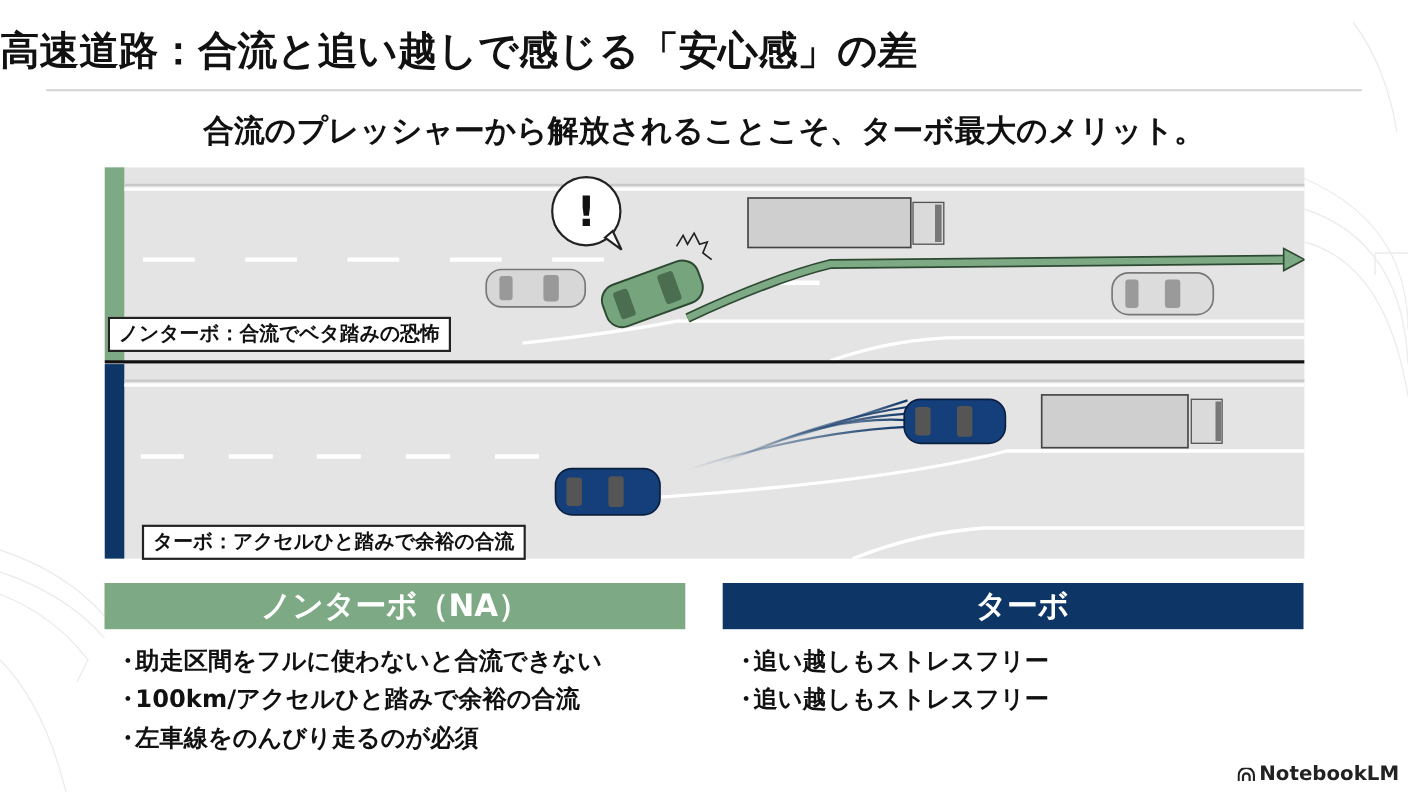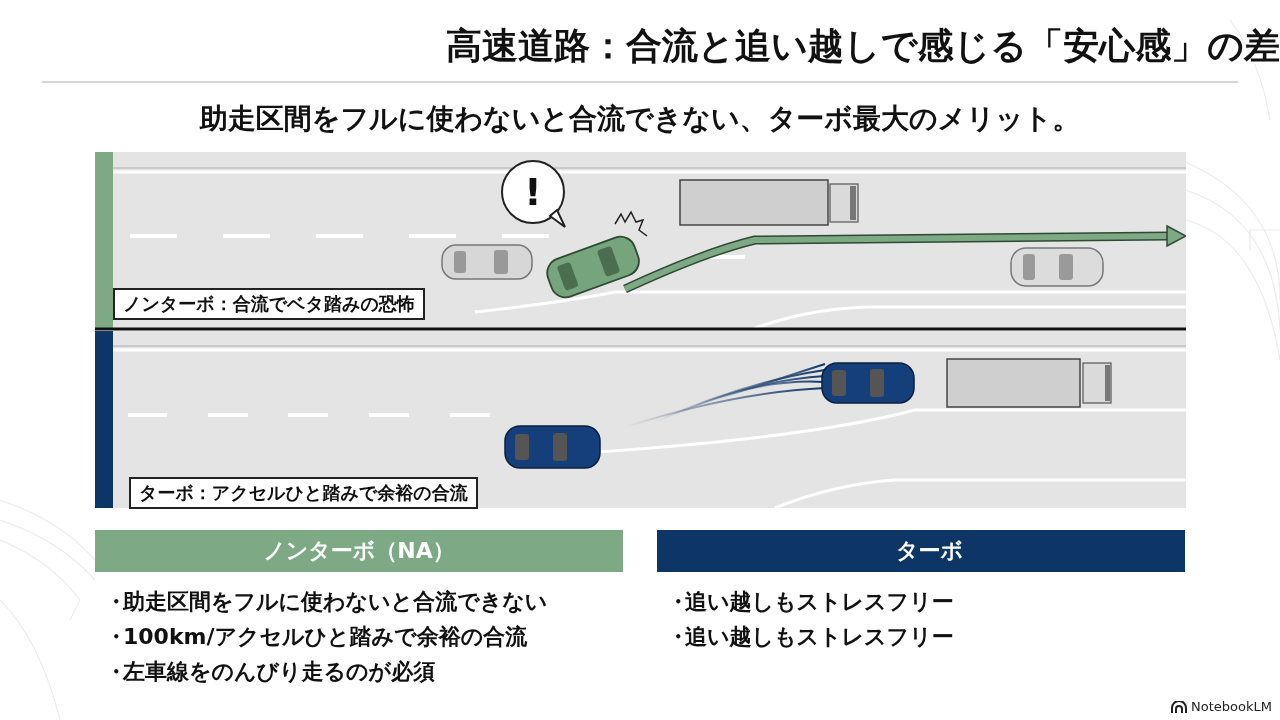--- a/index.html
+++ b/index.html
@@ -4,52 +4,52 @@
 <style>
   html, body { margin: 0; padding: 0; }
   body {
     width: 1280px; height: 720px; overflow: hidden; position: relative;
     background: #ffffff;
     font-family: "DejaVu Sans", "Liberation Sans", sans-serif;
     color: #111;
   }
   .deco { position: absolute; inset: 0; pointer-events: none; }
   .title {
-    position: absolute; left: 0; right: 0; top: 22px; text-align: right;
+    position: absolute; left: 0; right: 0; top: 22px; text-align: left;
     font-size: 36px; font-weight: bold; letter-spacing: 0px; color: #111;
   }
   .title-rule {
     position: absolute; left: 42px; right: 42px; top: 81px; height: 2px; background: #d6d6d6;
   }
   .subtitle {
     position: absolute; left: 0; right: 0; top: 100px; text-align: center;
     font-size: 28px; font-weight: bold; color: #111;
   }
   .scene { position: absolute; left: 95px; top: 152px; width: 1091px; height: 356px; }
   .scene svg { display: block; }
   .lane-label {
     position: absolute; background: #fff; border: 2px solid #222;
     font-size: 18px; font-weight: bold; padding: 2px 8px; line-height: 24px; white-space: nowrap;
   }
-  .lane-label.na { left: 18px; top: 136px; }
+  .lane-label.na { left: 3px; top: 136px; }
   .lane-label.turbo { left: 34px; top: 325px; }
   .col { position: absolute; top: 530px; width: 528px; }
   .col.left { left: 95px; }
   .col.right { left: 657px; }
   .col-head {
     height: 42px; line-height: 42px; text-align: center; color: #fff;
-    font-size: 22px; font-weight: bold;
+    font-size: 28px; font-weight: bold;
   }
   .col.left .col-head { background: #7daa84; }
   .col.right .col-head { background: #0d3566; padding-left: 17px; }
   .col ul { list-style: none; margin: 12px 0 12px 0; padding: 0 0 0 10px; }
   .col li { font-size: 22px; font-weight: bold; line-height: 35px; white-space: nowrap; color: #111; }
   .col li .dot { display: inline-block; width: 18px; }
   .brand {
-    position: absolute; right: 8px; bottom: 6px; font-size: 13px; font-weight: normal; color: #222;
+    position: absolute; right: 8px; bottom: 6px; font-size: 18px; font-weight: bold; color: #222;
     display: flex; align-items: center; gap: 4px;
   }
 </style>
 </head>
 <body>
 
 <svg class="deco" width="1280" height="720" viewBox="0 0 1280 720">
   <g fill="none" stroke="#ececec" stroke-width="1.2">
     <path d="M1180 160 Q1280 200 1280 300"></path>
     <path d="M1186 190 Q1275 220 1280 330"></path>
@@ -58,21 +58,21 @@
     <path d="M0 500 Q60 520 95 560"></path>
     <path d="M0 520 Q60 540 95 580"></path>
     <path d="M0 540 Q50 560 80 600 L70 620"></path>
     <path d="M0 600 Q40 640 60 720"></path>
     <path d="M1230 20 Q1260 60 1270 120"></path>
   </g>
 </svg>
 
 <div class="title">高速道路：合流と追い越しで感じる「安心感」の差</div>
 <div class="title-rule"></div>
-<div class="subtitle">助走区間をフルに使わないと合流できない、ターボ最大のメリット。</div>
+<div class="subtitle">合流のプレッシャーから解放されることこそ、ターボ最大のメリット。</div>
 
 <div class="scene">
   <svg width="1091" height="356" viewBox="0 0 1091 356">
     <defs>
       <linearGradient id="streak" x1="0" x2="1" y1="0" y2="0">
         <stop offset="0" stop-color="#0d3566" stop-opacity="0"></stop>
         <stop offset="1" stop-color="#0d3566" stop-opacity="1"></stop>
       </linearGradient>
     </defs>
 

